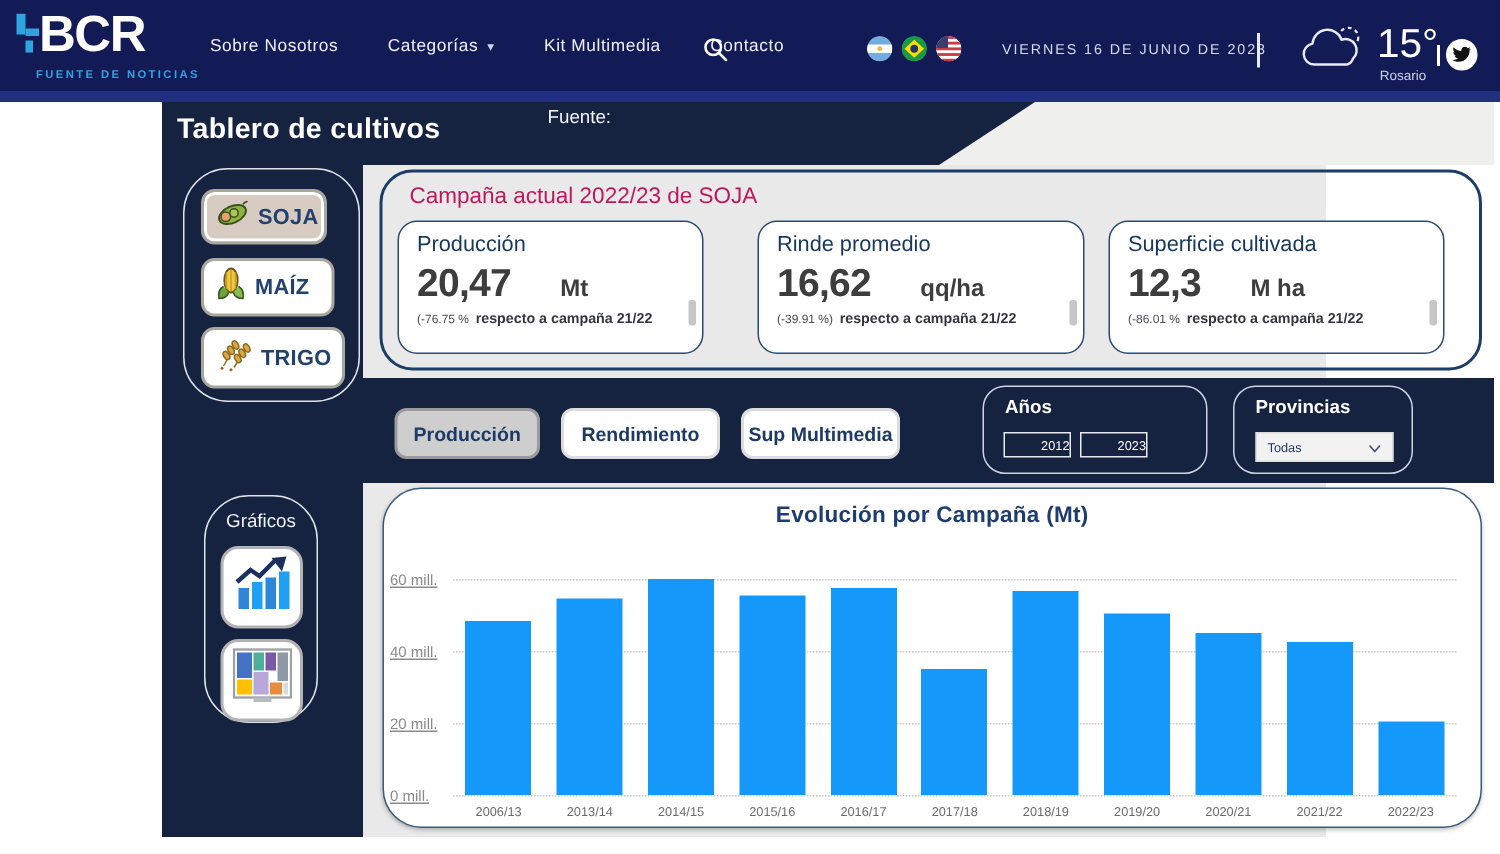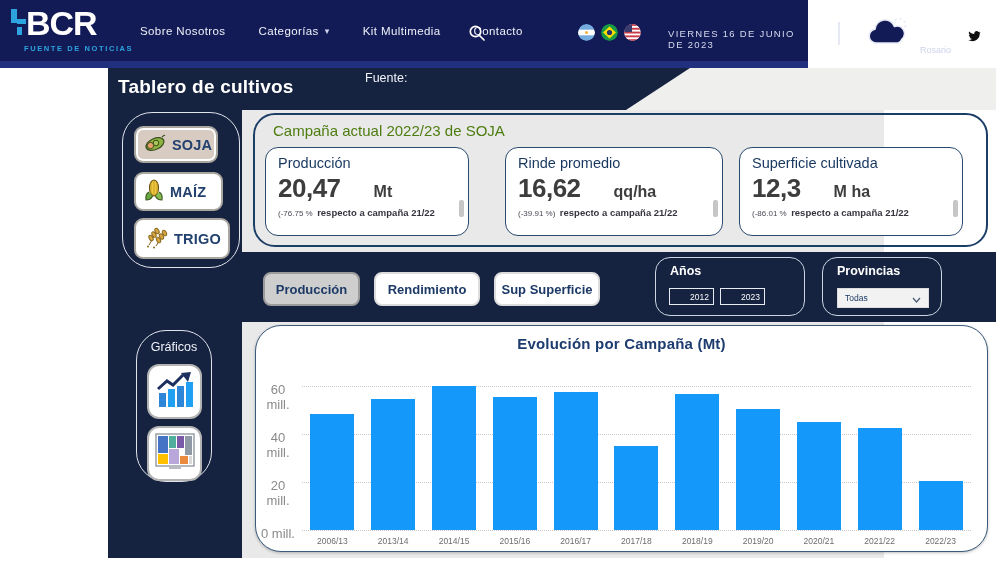--- a/index.html
+++ b/index.html
@@ -1,21 +1,21 @@
 <!DOCTYPE html>
 <html><head>
 <meta charset="utf-8">
 <style>
   * { margin:0; padding:0; box-sizing:border-box; }
   html,body { background:#ffffff; }
   body { font-family:"Liberation Sans","DejaVu Sans",sans-serif; }
   .screen { position:relative; width:1000px; height:569px; overflow:hidden; background:#fff; }
 
   
-  .navbar { position:absolute; left:0; top:0; width:808px; height:68px;
+  .navbar { position:absolute; left:0; top:0; width:1000px; height:68px;
     background:linear-gradient(180deg,#131b57 0%,#131b57 89%,#20307e 89%); }
   .brand { position:absolute; left:10px; top:5px; width:120px; }
   .brand-row { display:flex; align-items:flex-start; }
   .brand-mark { margin-top:4px; }
   .brand-name { color:#fff; font-size:34px; font-weight:bold; letter-spacing:-1px; line-height:36px; }
   .brand-tag { color:#2da4e0; font-size:7.5px; font-weight:bold; letter-spacing:1.6px; margin-top:1px; margin-left:14px; white-space:nowrap; }
   .menu { position:absolute; left:140px; top:25px; display:flex; gap:33px; }
   .menu-item { color:#eef0f8; font-size:11.5px; letter-spacing:.4px; white-space:nowrap; cursor:pointer; display:flex; align-items:center; gap:6px; }
   .caret { font-size:9px; color:#cfd5ee; }
   .search-btn { position:absolute; left:468px; top:24px; cursor:pointer; }
@@ -53,55 +53,55 @@
 
   
   .graf-box { position:absolute; left:28px; top:262px; width:76px; height:152px; border:1.5px solid #dfe3ea; border-radius:30px; }
   .graf-label { color:#f0f2f8; font-size:12.5px; text-align:center; margin-top:9px; }
   .graf-btn { position:absolute; left:10px; width:55px; height:55px; background:#fff; border:2px solid #b3b3b3;
     border-radius:12px; box-shadow:inset 0 0 0 2px #fff; display:flex; align-items:center; justify-content:center; cursor:pointer; }
   .graf-btn1 { top:33px; } .graf-btn2 { top:95px; }
 
   
   .cards-wrap { position:absolute; left:145px; top:45px; width:735px; height:134px; border:2px solid #1c3e66; border-radius:22px; }
-  .cards-title { position:absolute; left:18px; top:7px; color:#4d7c0f; font-size:15px; }
+  .cards-title { position:absolute; left:18px; top:7px; color:#be185d; font-size:15px; }
   .kpi { position:absolute; top:32px; height:89px; background:#fff; border:1.5px solid #2a4a70; border-radius:13px; padding:7px 10px 0 12px; overflow:hidden; }
   .kpi1 { left:10px; width:204px; } .kpi2 { left:250px; width:218px; } .kpi3 { left:484px; width:224px; }
   .kpi-label { color:#17375e; font-size:14.5px; }
   .kpi-valrow { display:flex; align-items:baseline; margin-top:1px; }
   .kpi-value { color:#3d3d3d; font-size:26px; font-weight:600; letter-spacing:-.5px; line-height:32px; }
   .kpi-unit { color:#3d3d3d; font-size:16px; font-weight:600; margin-left:5px;padding-left:28px; }
   .kpi-delta { width:172px; height:17px; overflow:hidden; line-height:12px; margin-top:1px; }
   .kpi-pct { color:#4a4a57; font-size:8px; }
   .kpi-dtext { color:#35353f; font-size:9.5px; font-weight:600; }
   .kpi-scroll { position:absolute; right:4px; top:52px; width:5px; height:17px; background:#c6c6c6; border-radius:2px; cursor:pointer; }
 
   
   .controls { position:absolute; left:134px; top:184px; width:754px; height:70px; background:#152240; }
   .metric-btn { position:absolute; top:20px; height:34px; border-radius:8px; background:#fff; border:2px solid #dcdcdc;
     color:#1d3a66; font-size:13px; font-weight:bold; font-family:inherit; cursor:pointer; }
   .metric-btn.sel { background:#cecece; border-color:#9b9b9b; }
   .mb1 { left:21px; width:97px; } .mb2 { left:132px; width:106px; } .mb3 { left:252px; width:106px; }
   .years-box { position:absolute; left:413px; top:5px; width:150px; height:59px; border:1.5px solid #cdd5e2; border-radius:15px; }
   .filter-label { position:absolute; left:14px; top:6px; color:#fff; font-size:12.5px; font-weight:bold; }
   .year-input { position:absolute; top:30px; width:45px; height:17px; background:transparent; border:1px solid #e8ebf2;
-    color:#fff; font-size:8.5px; font-family:inherit; text-align:left;padding-left:20px; }
+    color:#fff; font-size:8.5px; font-family:inherit; text-align:right;padding-left:20px; }
   .yi1 { left:13px; } .yi2 { left:64px; }
   .prov-box { position:absolute; left:580px; top:5px; width:120px; height:59px; border:1.5px solid #cdd5e2; border-radius:15px; }
   .prov-select { position:absolute; left:14px; top:30px; width:92px; height:20px; background:#f2f2f2; border:1px solid #dcdcdc;
     display:flex; align-items:center; justify-content:space-between; padding:0 7px; cursor:pointer; }
   .prov-value { color:#1d3a66; font-size:8.5px; }
 
   
   .chart-panel { position:absolute; left:147px; top:257px; width:733px; height:227px; background:#fff;
     border:1px solid #3a5a7e; border-radius:26px; box-shadow:0 1px 3px rgba(0,0,0,.25); }
   .chart-title { text-align:center; margin-top:9px; color:#1d3c70; font-size:15px; font-weight:600; letter-spacing:.2px; }
   .plot { position:absolute; left:46px; top:60px; right:16px; height:144px; }
   .gridline { position:absolute; left:0; right:0; height:0; border-top:1px dotted #c9c9c9; }
-  .ytick { position:absolute; left:-42px; width:36px; text-align:center; font-size:13px; color:#8a8a8a; }
+  .ytick { position:absolute; left:-42px; width:36px; text-align:left; font-size:10px; color:#8a8a8a;text-decoration:underline; }
   .bars { position:absolute; left:0; right:0; bottom:0; display:flex; align-items:flex-end; }
   .slot { flex:1; display:flex; justify-content:center; }
   .bar { width:44px; cursor:pointer; }
   .xcats { position:absolute; left:0; right:0; top:150px; display:flex; }
   .xcats span { flex:1; text-align:center; font-size:8.5px; color:#6c6c6c; }
 </style>
 </head>
 <body>
 
 <div class="screen">
@@ -344,21 +344,21 @@
           <span class="kpi-pct">(-86.01 %</span>
           <span class="kpi-dtext">respecto a campaña 21/22</span>
         </div>
         <span class="kpi-scroll"></span>
       </div>
     </div>
 
     <div class="controls">
       <button class="metric-btn sel mb1">Producción</button>
       <button class="metric-btn mb2">Rendimiento</button>
-      <button class="metric-btn mb3">Sup Superficie</button>
+      <button class="metric-btn mb3">Sup Multimedia</button>
 
       <div class="years-box">
         <span class="filter-label">Años</span>
         <input class="year-input yi1" value="2012" style="">
         <input class="year-input yi2" value="2023" style="">
       </div>
 
       <div class="prov-box">
         <span class="filter-label">Provincias</span>
         <div class="prov-select">

